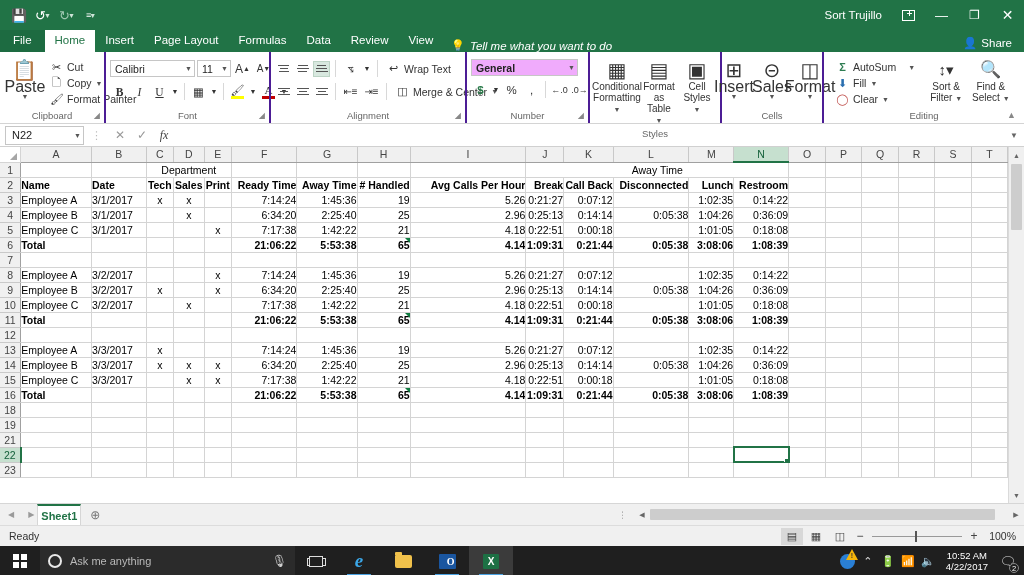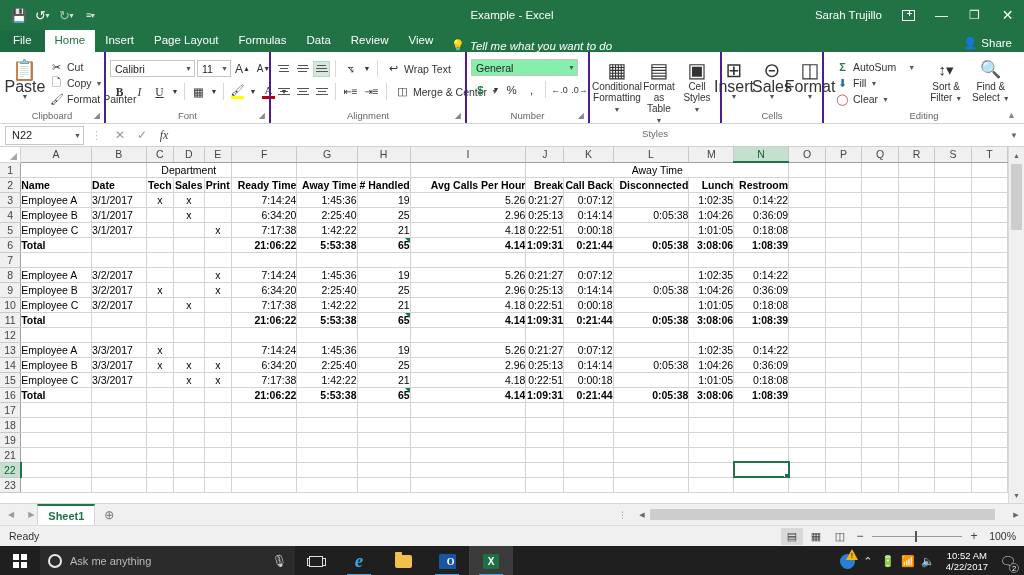--- a/index.html
+++ b/index.html
@@ -107,22 +107,22 @@
   .fillcolor { display:flex; flex-direction:column; align-items:center; width:15px; }
   .fillcolor .bar { width:13px; height:3px; }
 
   
   .al-icon { width:17px; height:16px; display:flex; flex-direction:column; justify-content:center; gap:1.5px; align-items:center; cursor:pointer;}
   .al-icon i { display:block; height:1.5px; background:#555; }
   .al-icon.sel { background:#d8e8df; border:1px solid #bcd4c5; }
 
   
   .numfmt {
-    width: 107px; height:17px; border:1px solid #c6c6c6; background:#86efac; font-size:10.5px;
-    display:flex; align-items:center; padding: 0 2px 0 4px; color:#222;
+    width: 107px; height:17px; border:1px solid #c6c6c6; background:#f0abfc; font-size:10.5px;
+    display:flex; align-items:center; padding: 0 2px 0 4px; color:#222;font-weight:bold;
   }
 
   
   .fbar { height: 23px; background:#fff; display:flex; align-items:center; border-bottom:1px solid #d0d0d0; padding: 0 2px; }
   .namebox {
     width: 79px; height:19px; border:1px solid #c6c6c6; background:#fff;
     display:flex; align-items:center; padding: 0 2px 0 6px; font-size:11px; color:#222; margin-left:3px;
   }
   .fb-sep { color:#bbb; font-size:11px; margin: 0 7px; letter-spacing:0; }
   .fb-btn { width:22px; text-align:center; font-size:12px; color:#999; cursor:pointer; }
@@ -184,21 +184,21 @@
   .vscroll { width:16px; background:#f0f0f0; border-left:1px solid #dadada; position:relative; }
   .vs-btn { height:16px; display:flex; align-items:center; justify-content:center; font-size:7px; color:#666; background:#f0f0f0; cursor:pointer; }
   .vs-thumb { position:absolute; top:17px; left:2px; right:2px; height:66px; background:#cdcdcd; border-radius:1px; cursor:pointer; }
   .vs-btn.bot { position:absolute; bottom:0; left:0; right:0; }
 
   
   .tabrow { height: 22px; background:#f0f0f0; display:flex; align-items:stretch; border-top:1px solid #d6d6d6; }
   .nav-arrows { display:flex; align-items:center; padding: 0 3px 0 8px; gap:14px; }
   .nav-arrows span { font-size:8px; color:#9a9a9a; cursor:pointer; }
   .sheettab {
-    display:flex; align-items:center; padding: 0 10px; font-size:11px; color:#217346;
+    display:flex; align-items:center; padding: 0 3px; font-size:11px; color:#217346;
     font-weight:bold; background:#fff; border-top:2px solid #217346;
     border-left:1px solid #d6d6d6; border-right:1px solid #d6d6d6; cursor:pointer;
   }
   .addsheet {
     width:28px; display:flex; align-items:center; justify-content:center;
     font-size:12px; color:#777; cursor:pointer;
   }
   .tabrow-spacer { flex:1; display:flex; align-items:center; justify-content:flex-end; }
   .hsplit { font-size:9px; color:#999; padding-right:6px; letter-spacing:1px; }
   .hscroll-area { width:390px; display:flex; align-items:center; background:#f0f0f0; }
@@ -274,23 +274,22 @@
 
 <div class="app">
 
   <div class="titlebar">
     <div class="qat">
       <div class="qat-btn">💾</div>
       <div class="qat-btn">↺<span class="qat-caret">▼</span></div>
       <div class="qat-btn dim">↻<span class="qat-caret">▼</span></div>
       <div class="qat-btn" style="font-size:9px;">≡<span class="qat-caret">▼</span></div>
     </div>
-    <div class="title-text">Example  -  Excel</div>
     <div class="tb-right">
-      <div class="user-name">Sarah Trujillo</div>
+      <div class="user-name">Sort Trujillo</div>
       <div class="tb-icon">
           <span class="acct-box"></span>
         </div>
       <div class="tb-icon win-min">—</div>
       <div class="tb-icon">❐</div>
       <div class="tb-icon close">✕</div>
     </div>
   </div>
 
   <div class="tabbar">
@@ -978,43 +977,20 @@
               <td class="c r bold">3:08:06</td>
               <td class="c r bold">1:08:39</td>
               <td class="c l bold"></td>
               <td class="c l bold"></td>
               <td class="c l bold"></td>
               <td class="c l bold"></td>
               <td class="c l bold"></td>
               <td class="c l bold"></td>
             </tr>
             <tr>
-              <th class="rowh">17</th>
-              <td class="c l"></td>
-              <td class="c l"></td>
-              <td class="c ctr"></td>
-              <td class="c ctr"></td>
-              <td class="c ctr"></td>
-              <td class="c r"></td>
-              <td class="c r"></td>
-              <td class="c r"></td>
-              <td class="c r"></td>
-              <td class="c r"></td>
-              <td class="c r"></td>
-              <td class="c r"></td>
-              <td class="c r"></td>
-              <td class="c r"></td>
-              <td class="c l"></td>
-              <td class="c l"></td>
-              <td class="c l"></td>
-              <td class="c l"></td>
-              <td class="c l"></td>
-              <td class="c l"></td>
-            </tr>
-            <tr>
               <th class="rowh">18</th>
               <td class="c l"></td>
               <td class="c l"></td>
               <td class="c ctr"></td>
               <td class="c ctr"></td>
               <td class="c ctr"></td>
               <td class="c r"></td>
               <td class="c r"></td>
               <td class="c r"></td>
               <td class="c r"></td>

